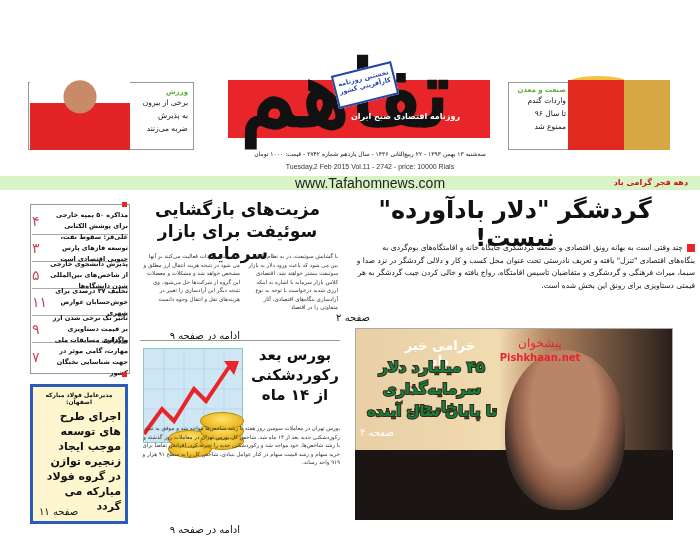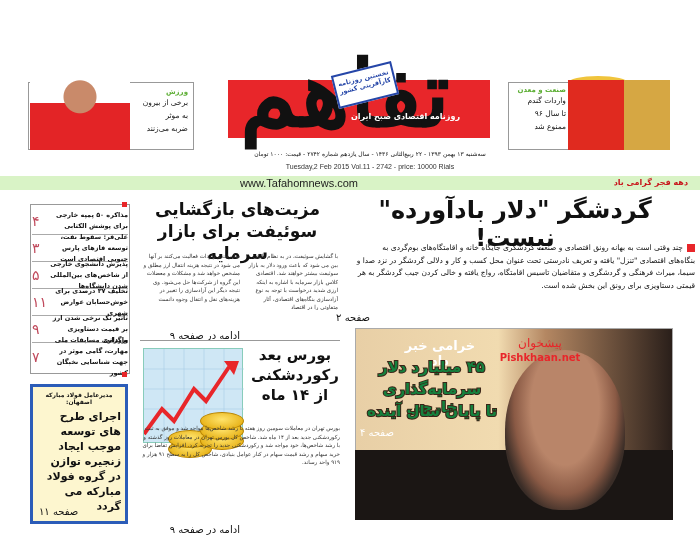--- a/index.html
+++ b/index.html
@@ -7,21 +7,21 @@
 .abs{position:absolute}
 .rtl{direction:rtl;text-align:right}
 
 .mast-red{left:228px;top:80px;width:262px;height:58px;background:#e8262a}
 .mast-logo{left:240px;top:48px;width:140px;height:120px;font-family:"DejaVu Serif",serif;font-size:92px;font-weight:bold;color:#111;line-height:1;text-align:center;letter-spacing:-6px}
 .mast-sub{left:300px;top:112px;width:160px;font-size:8px;color:#fff;font-weight:bold}
 .stamp{left:334px;top:68px;width:62px;height:34px;background:#fff;border:2px solid #2546a8;transform:rotate(-14deg);font-size:6.5px;color:#2546a8;text-align:center;line-height:1.3;padding-top:4px;font-weight:bold}
 .dateline{left:240px;top:150px;width:260px;font-size:6px;text-align:center}
 .dateline-en{left:240px;top:163px;width:260px;font-size:7px;text-align:center;color:#333;font-family:"Liberation Sans",sans-serif}
 .greenbar{left:0;top:176px;width:700px;height:14px;background:#d9f3c6}
-.url{left:240px;top:176px;width:260px;font-size:11px;font-family:"Liberation Sans",sans-serif;color:#222;line-height:14px}
+.url{left:240px;top:176px;width:260px;font-size:14px;text-align:center;font-family:"Liberation Sans",sans-serif;color:#222;line-height:14px}
 .fajr{left:560px;top:176px;width:128px;font-size:8px;color:#c8151b;font-weight:bold;line-height:14px}
 
 .promo{border:1px solid #999;height:68px;top:82px}
 .promo-left{left:28px;width:166px}
 .promo-right{left:508px;width:162px}
 .promo-label{font-size:7px;color:#5cae33;font-weight:bold}
 .promo-text{font-size:7.5px;line-height:13px}
 .athlete{left:30px;top:74px;width:100px;height:76px;background:radial-gradient(circle at 50% 30%,#c98a6a 0 16px,transparent 17px),linear-gradient(#fff 0 38%,#e32426 38%);}
 .harvest{left:568px;top:80px;width:102px;height:70px;background:linear-gradient(90deg,#e02a1f 0 55%,#d6a743 55%);}
 .harvest-top{left:568px;top:76px;width:60px;height:14px;background:#f0c43c;border-radius:50% 50% 0 0}
@@ -65,21 +65,21 @@
 <div class="abs dateline-en">Tuesday,2 Feb 2015 Vol.11 - 2742 - price: 10000 Rials</div>
 <div class="abs greenbar"></div>
 <div class="abs url">www.Tafahomnews.com</div>
 <div class="abs fajr rtl">دهه فجر گرامی باد</div>
 
 <div class="abs promo promo-left"></div>
 <div class="abs athlete"></div>
 <div class="abs rtl" style="left:130px;top:88px;width:58px">
   <div class="promo-label">ورزش</div>
   <div class="promo-text">برخی از بیرون</div>
-  <div class="promo-text">به موثر</div>
+  <div class="promo-text">به پذیرش</div>
   <div class="promo-text">ضربه می‌زنند</div>
 </div>
 
 <div class="abs promo promo-right"></div>
 <div class="abs harvest-top"></div>
 <div class="abs harvest"></div>
 <div class="abs rtl" style="left:510px;top:86px;width:56px">
   <div class="promo-label">صنعت و معدن</div>
   <div class="promo-text">واردات گندم</div>
   <div class="promo-text">تا سال ۹۶</div>

